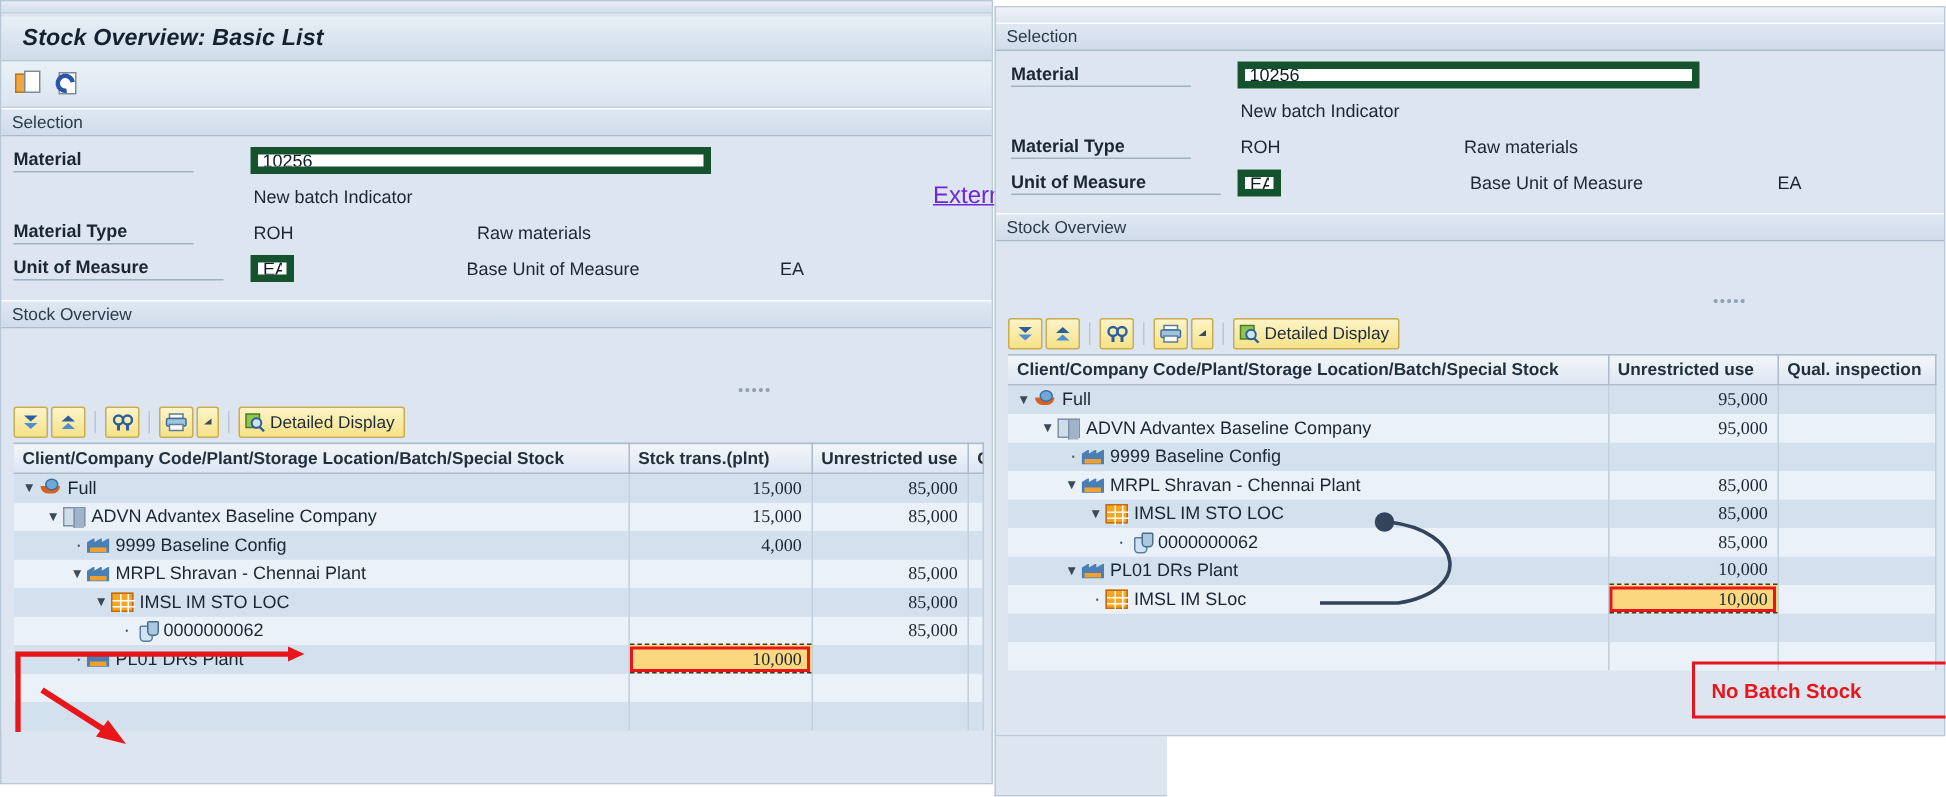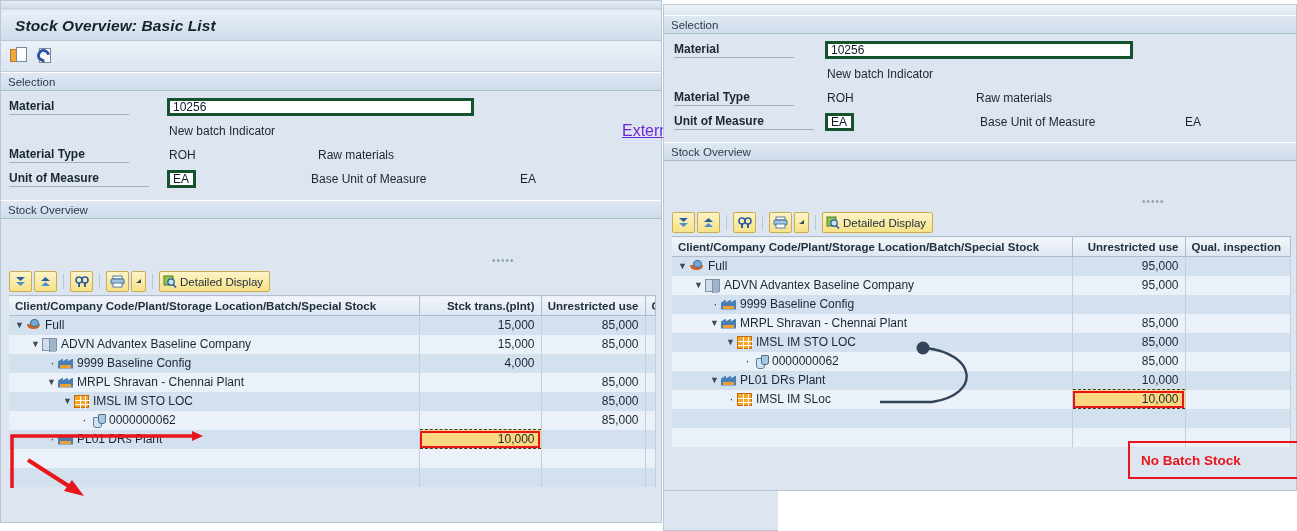--- a/index.html
+++ b/index.html
@@ -53,21 +53,21 @@
   .form-row { height: 24px; display: flex; align-items: center; position: relative; }
   .lbl {
     font-size: 12px; color: #1a2733;
     border-bottom: 1px solid #9fb2c4;
     padding-bottom: 1px;
     display: inline-block;
     font-weight: bold;
   }
   .inputbox {
     background: #ffffff;
-    border: 3px solid #14532d;
+    border: 5px solid #14532d;
     height: 18px; line-height: 16px;
     padding: 0 3px;
     font-size: 12px;
     color: #111c27;
   }
   .val { font-size: 12px; color: #1a2733; }
   .link-ish { text-decoration: underline; color: #6d28d9; font-size: 16px; }
 
   
   .alv-toolbar { display: flex; align-items: center; gap: 2px; }
@@ -91,30 +91,30 @@
     border-left: none;
     font-weight: bold;
     font-size: 11.5px;
     color: #22303d;
     height: 20px;
     padding: 0 6px;
     text-align: left;
     white-space: nowrap;
     overflow: hidden;
   }
-  .grid th.num { text-align: right; }
+  .grid th.num { }
   .grid td {
     height: 19px;
     font-size: 12px;
     padding: 0 6px;
     white-space: nowrap;
     overflow: hidden;
     border-right: 1px solid #c2cfdc;
   }
-  .grid td.num { text-align: right; }
+  .grid td.num { text-align: right; font-family: Liberation Serif, serif; }
   tr.r-odd td  { background: #d3e0ed; }
   tr.r-even td { background: #eaf1f8; }
 
   .node { display: flex; align-items: center; white-space: nowrap; }
   .tw { width: 11px; display: inline-block; flex: 0 0 11px; font-size: 9px; color: #3a4a59; }
   .bullet { width: 11px; flex: 0 0 11px; text-align: center; color: #3a4a59; font-size: 13px; line-height: 10px; }
   .ico { width: 15px; height: 13px; flex: 0 0 15px; margin-right: 4px; position: relative; display:inline-block; }
 
   
   .ico-client::before{content:"";position:absolute;left:1px;top:5px;width:13px;height:5px;border-radius:0 0 6px 6px;background:#d9611f;}

